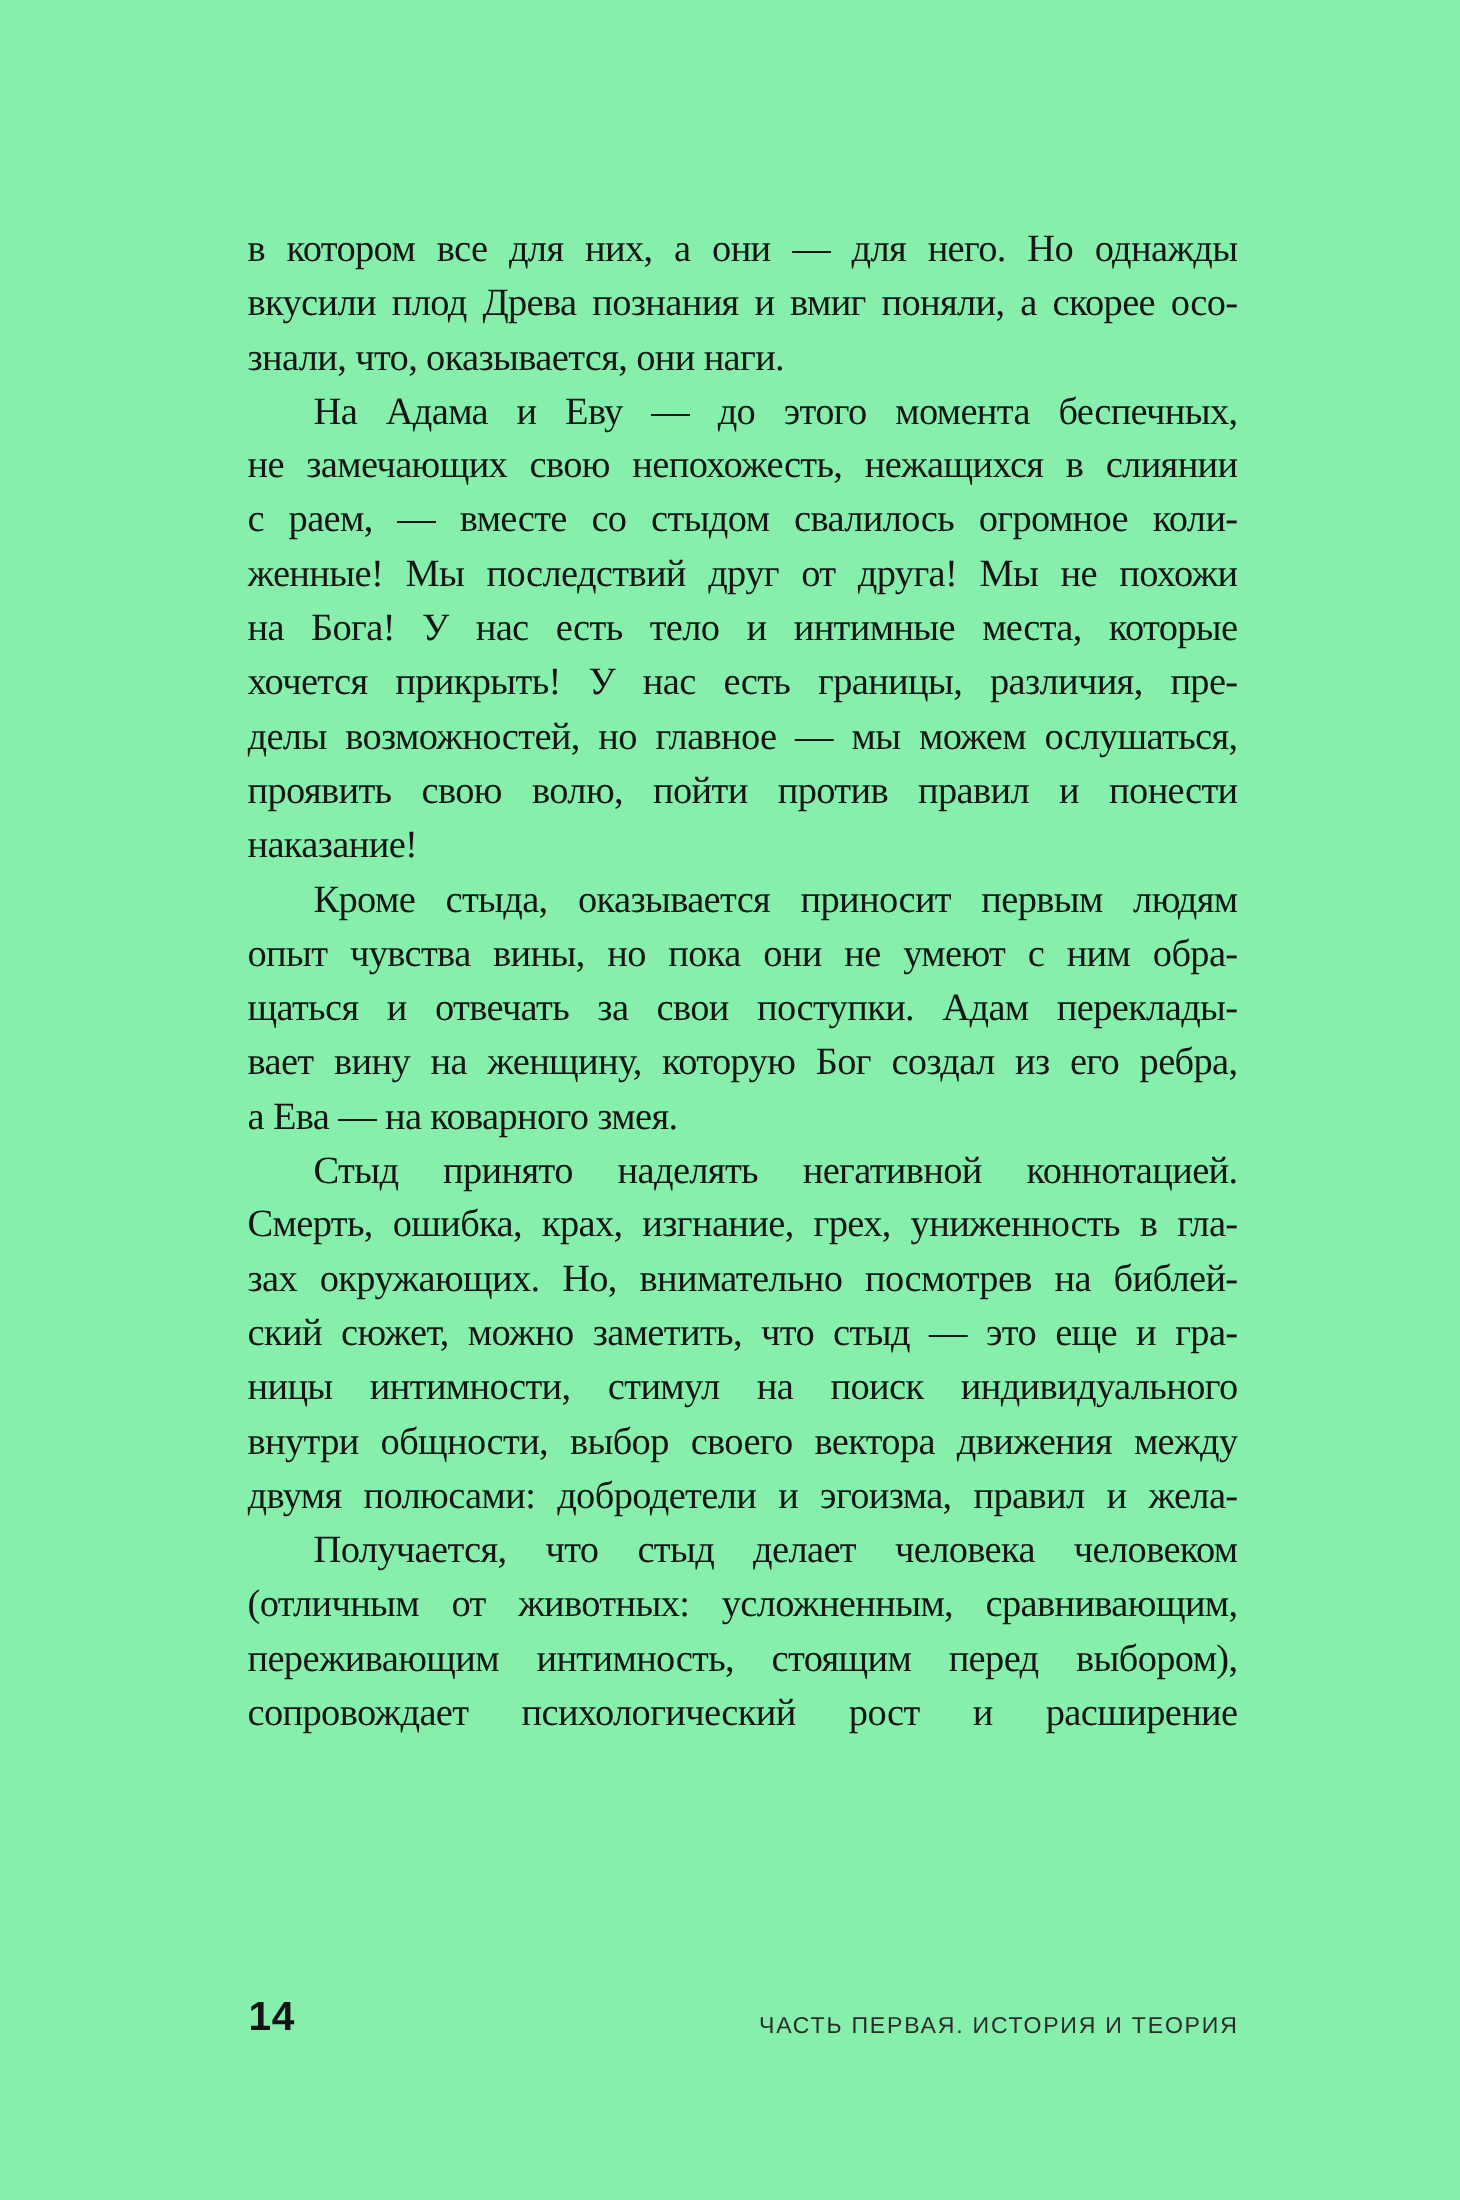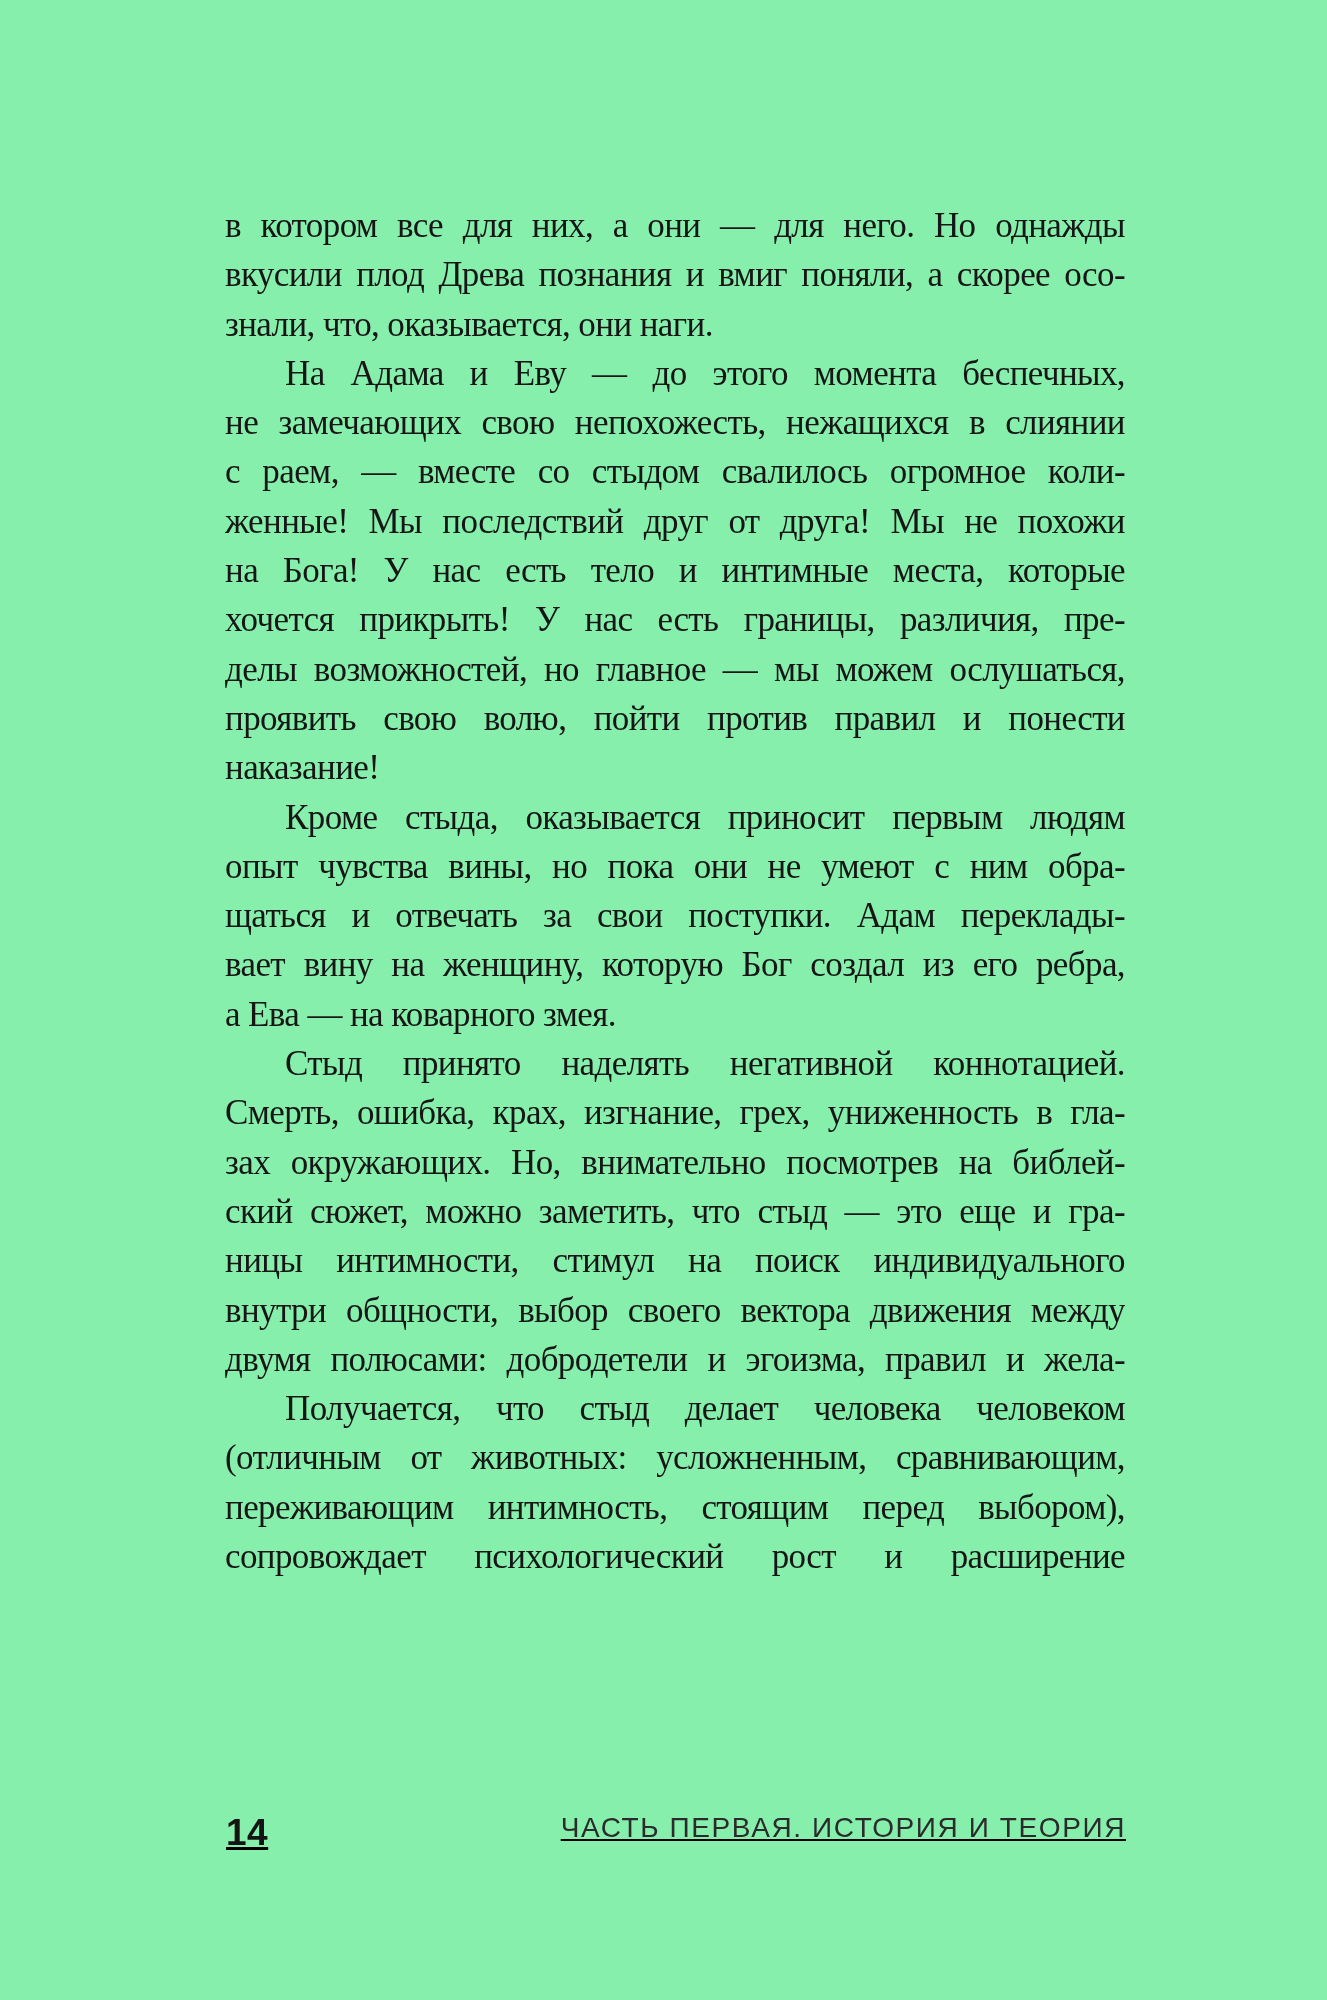--- a/index.html
+++ b/index.html
@@ -29,32 +29,31 @@
   }
   .line.indent { text-indent: 60px; }
   .line.para-end { text-align-last: left; }
   .footer {
     position: absolute;
     left: 226px;
     top: 1812px;
     width: 900px;
     display: flex;
     justify-content: space-between;
-    align-items: flex-start;
+    align-items: flex-end;
     font-family: "Liberation Sans", sans-serif;
-    text-decoration: underline;
   }
   .page-num {
     font-size: 37px;
     font-weight: bold;
     color: #141414;
     letter-spacing: 0.5px;
   }
   .running-title {
-    font-size: 28px;
+    font-size: 21px;
     font-weight: normal;
     letter-spacing: 1.6px;
     color: #2b2b2b;
   }
 </style>
 </head>
 <body>
 
 <div class="page" style="background: #86efac;">
   <main class="text-block" style="color: rgb(22, 22, 22);">

